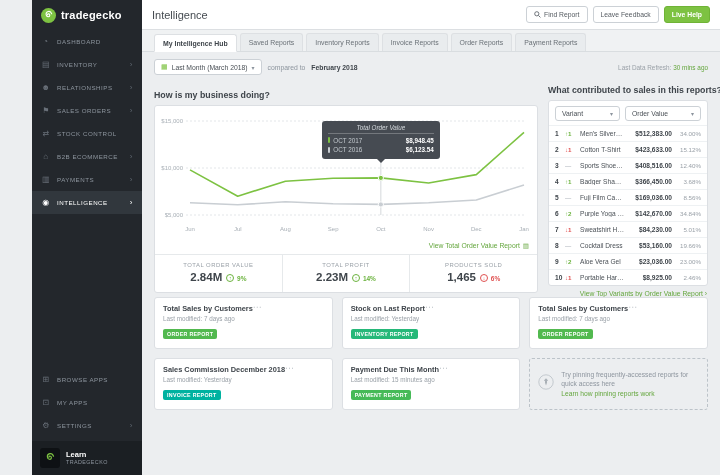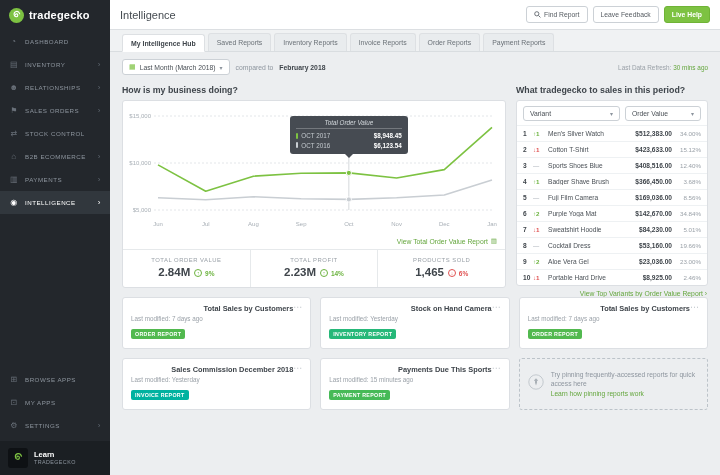--- a/index.html
+++ b/index.html
@@ -1,18 +1,18 @@
 <!DOCTYPE html>
 <html><head>
 <meta charset="utf-8">
 <style>
   * { margin:0; padding:0; box-sizing:border-box; }
   html,body { width:720px; height:475px; }
   body { font-family:"Liberation Sans", sans-serif; background:#eceef0; overflow:hidden; }
-  .app { display:flex; width:720px; height:475px; }
+  .app { display:flex; width:720px; height:475px;padding-left:32px; }
 
   
   .sidebar { width:110px; flex:0 0 110px; background:#23272c; display:flex; flex-direction:column; }
   .logo { height:30px; display:flex; align-items:center; gap:5px; padding:0 9px; }
   .logo-mark { width:15px; height:15px; border-radius:50%; background:#7dc242; display:inline-flex; align-items:center; justify-content:center; }
   .logo-text { color:#fff; font-size:11px; font-weight:bold; letter-spacing:.2px; }
   .nav-item { height:23px; display:flex; align-items:center; gap:6px; padding:0 9px;
               font-size:6.2px; letter-spacing:.5px; color:#8d959e; cursor:pointer; }
   .nav-item .nicon { width:10px; font-size:8px; text-align:center; color:#697079; }
   .nav-item .nchev { margin-left:auto; font-size:8px; color:#5d656e; }
@@ -46,21 +46,21 @@
   .select { border:1px solid #ccd1d6; border-radius:3px; background:#fff; font-size:6.8px; color:#4a5056;
             display:inline-flex; align-items:center; gap:4px; padding:3px 6px; cursor:pointer; }
   .select .caret { color:#8d959e; font-size:6px; }
   .select .cal { color:#7dc242; font-size:7px; }
   .cmp-label { font-size:6.8px; color:#8d959e; }
   .cmp-value { font-size:6.8px; color:#3f454b; font-weight:bold; }
   .refresh { margin-left:auto; font-size:6.4px; color:#9aa1a8; }
   .refresh-val { color:#64a63d; text-decoration:none; cursor:pointer; }
 
   .content h2 { font-size:8.8px; color:#3f454b; font-weight:bold; margin:10px 0 5px; white-space:nowrap; }
-  .cols { display:flex; gap:10px; align-items:flex-start; }
+  .cols { display:flex; gap:10px; align-items:center; }
   .col-left { width:384px; flex:0 0 384px; }
   .col-right { flex:1; min-width:0; }
 
   .card { background:#fff; border:1px solid #dcdfe3; border-radius:3px; }
 
   
   .chart-wrap { position:relative; margin:5px 5px 0; width:372px; }
   .chart-wrap svg { display:block; }
   .tooltip { position:absolute; top:10px; width:118px; background:rgba(62,68,75,.96); border-radius:3px;
              padding:3px 6px 4px; color:#fff; z-index:2; }
@@ -95,21 +95,21 @@
   .vchg.up { color:#6cb33f; } .vchg.down { color:#e05252; } .vchg.none { color:#b6bcc2; }
   .vname { flex:1; color:#4a5056; white-space:nowrap; overflow:hidden; text-overflow:ellipsis; }
   .vval { min-width:48px; text-align:right; font-weight:bold; color:#3f454b; }
   .vpct { min-width:29px; text-align:right; color:#9aa1a8; font-size:6.2px; }
   .link-row { display:flex; justify-content:flex-end; padding:4px 1px 0; }
 
   
   .pinned-title { margin-top:12px !important; }
   .pinned-grid { display:grid; grid-template-columns:repeat(3,1fr); gap:9px; }
   .pcard { background:#fff; border:1px solid #dcdfe3; border-radius:3px; padding:6px 8px; min-height:52px; cursor:pointer; }
-  .pcard-top { display:flex; justify-content:flex-end; align-items:flex-start; }
+  .pcard-top { display:flex; justify-content:flex-start; align-items:flex-start; }
   .ptitle { font-size:7.4px; font-weight:bold; color:#3f454b; }
   .pdots { color:#b6bcc2; font-size:9px; line-height:6px; cursor:pointer; }
   .pmod { font-size:6.3px; color:#9aa1a8; margin-top:2px; }
   .pbadge { display:inline-block; margin-top:5px; font-size:5.3px; font-weight:bold; color:#fff;
             padding:2px 4px; border-radius:2px; letter-spacing:.3px; }
   .tip-card { background:transparent; border:1px dashed #bcc3c9; display:flex; align-items:center; gap:7px; }
   .tip-text { font-size:6.7px; color:#8d959e; line-height:1.4; }
   .tip-link { color:#64a63d; text-decoration:none; cursor:pointer; }
 </style>
 </head>
@@ -297,21 +297,21 @@
                 </div>
                 <div class="stat">
                   <div class="stat-label">PRODUCTS SOLD</div>
                   <div class="stat-value">1,465<span class="delta down"><span class="arr">↓</span> 6%</span></div>
                 </div>
               </div>
           </div>
         </div>
 
         <div class="col-right">
-          <h2>What tradegecko to sales in this period?</h2>
+          <h2>What contributed to sales in this reports?</h2>
           <div class="card variants-card">
             <div class="vhead">
               <div class="select variant-select">
                 <span>Variant</span>
                 <span class="caret">▾</span>
               </div>
               <div class="select value-select">
                 <span>Order Value</span>
                 <span class="caret">▾</span>
               </div>
@@ -394,33 +394,33 @@
           </div>
         </div>
       </div>
 
       <div class="pinned-grid">
         <div class="pcard"><div class="pcard-top">
               <span class="ptitle">Total Sales by Customers</span>
               <span class="pdots">⋯</span>
             </div><div class="pmod">Last modified: 7 days ago</div><span class="pbadge" style="background: rgb(82, 185, 79);">ORDER REPORT</span></div>
           <div class="pcard"><div class="pcard-top">
-              <span class="ptitle">Stock on Hand Camera</span>
+              <span class="ptitle">Stock on Last Report</span>
               <span class="pdots">⋯</span>
             </div><div class="pmod">Last modified: Yesterday</div><span class="pbadge" style="background: rgb(38, 184, 121);">INVENTORY REPORT</span></div>
           <div class="pcard"><div class="pcard-top">
               <span class="ptitle">Total Sales by Customers</span>
               <span class="pdots">⋯</span>
             </div><div class="pmod">Last modified: 7 days ago</div><span class="pbadge" style="background: rgb(82, 185, 79);">ORDER REPORT</span></div>
           <div class="pcard"><div class="pcard-top">
               <span class="ptitle">Sales Commission December 2018</span>
               <span class="pdots">⋯</span>
             </div><div class="pmod">Last modified: Yesterday</div><span class="pbadge" style="background: rgb(0, 178, 160);">INVOICE REPORT</span></div>
           <div class="pcard"><div class="pcard-top">
-              <span class="ptitle">Payments Due This Sports</span>
+              <span class="ptitle">Payment Due This Month</span>
               <span class="pdots">⋯</span>
             </div><div class="pmod">Last modified: 15 minutes ago</div><span class="pbadge" style="background: rgb(70, 186, 87);">PAYMENT REPORT</span></div>
           <div class="pcard tip-card">
           <span class="pin-ic">
             <svg width="16" height="16" viewBox="0 0 16 16">
                 <circle cx="8" cy="8" r="7.2" fill="none" stroke="#c3c9ce"></circle>
                 <path d="M8 4.3l2.1 2.1-1.1.5v1.8L8 11.6 7 8.7V6.9l-1.1-.5z" fill="#aab1b7"></path>
               </svg>
           </span>
           <span class="tip-text">

